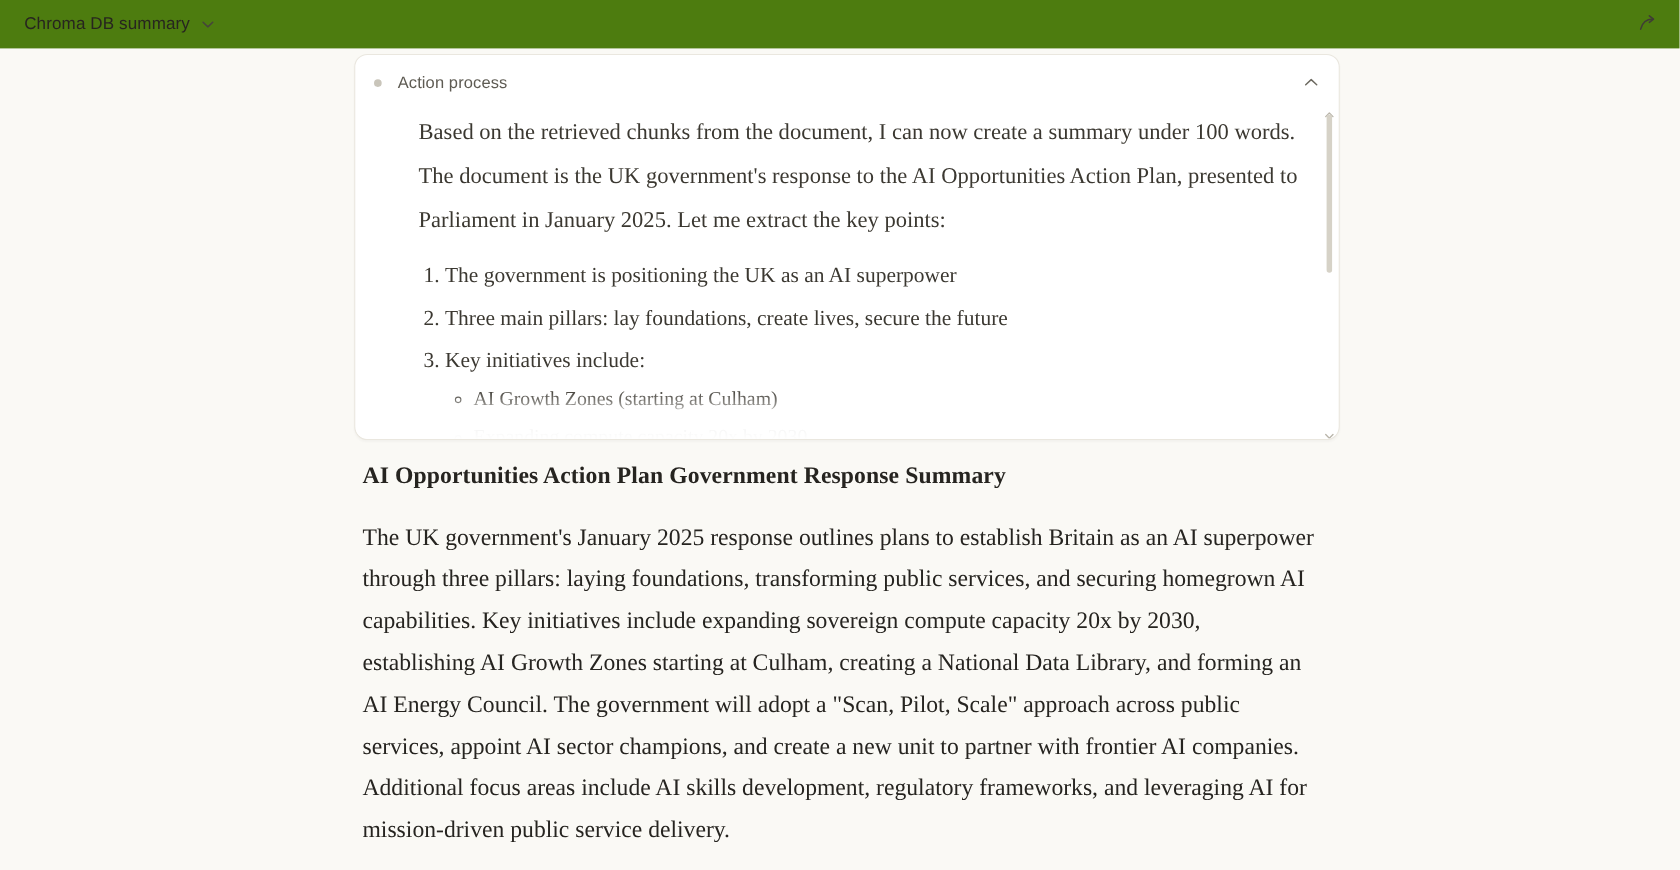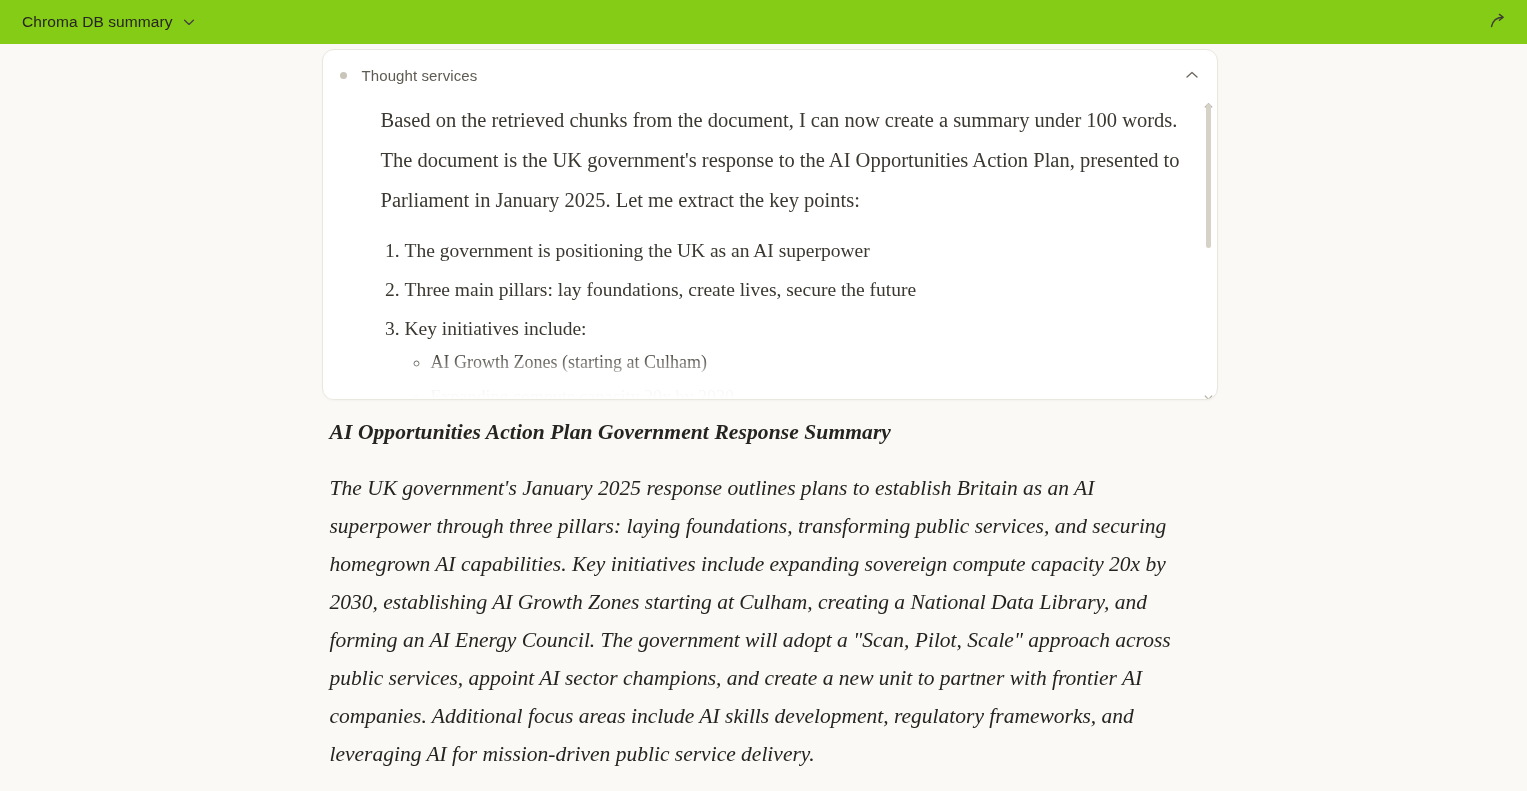--- a/index.html
+++ b/index.html
@@ -17,21 +17,21 @@
   }
 
   
   .topbar {
     position: absolute;
     top: 0; left: 0;
     width: 1527px;
     height: 44px;
     display: flex;
     align-items: center;
-    background: #84cc16;
+    background: #4d7c0f;
   }
   .conv-title-wrap {
     display: flex;
     align-items: center;
     gap: 8px;
     margin-left: 20px;
     padding: 4px 6px 4px 2px;
     border-radius: 7px;
     cursor: pointer;
   }
@@ -191,21 +191,20 @@
     height: 9px;
     cursor: pointer;
   }
 
   
   .answer {
     margin-top: 20px;
     padding: 0 16px;
     font-family: "Liberation Serif", serif;
     color: #262420;
-    font-style: italic;
   }
   .answer h3 {
     margin: 0 0 24px 0;
     font-size: 21.5px;
     font-weight: bold;
     letter-spacing: 0.1px;
   }
   .answer p {
     margin: 0;
     font-size: 21.5px;
@@ -283,21 +282,21 @@
 </div>
 
 <div class="content">
   <div class="col">
 
     <div class="thought-card">
       <div class="thought-header">
         <span class="thought-dot">
             <i></i>
           </span>
-        <span class="thought-label">Thought services</span>
+        <span class="thought-label">Action process</span>
         <span class="chev-up">
           <svg width="18" height="18" viewBox="0 0 18 18" fill="none" aria-hidden="true">
             <path d="M4 11 L9 6.4 L14 11" stroke="#6d6a61" stroke-width="1.35" stroke-linecap="round" stroke-linejoin="round"></path>
           </svg>
         </span>
       </div>
 
       <div class="thought-body">
         <p>Based on the retrieved chunks from the document, I can now create a summary under 100 words. The document is the UK government's response to the AI Opportunities Action Plan, presented to Parliament in January 2025. Let me extract the key points:</p>
         <ol>

